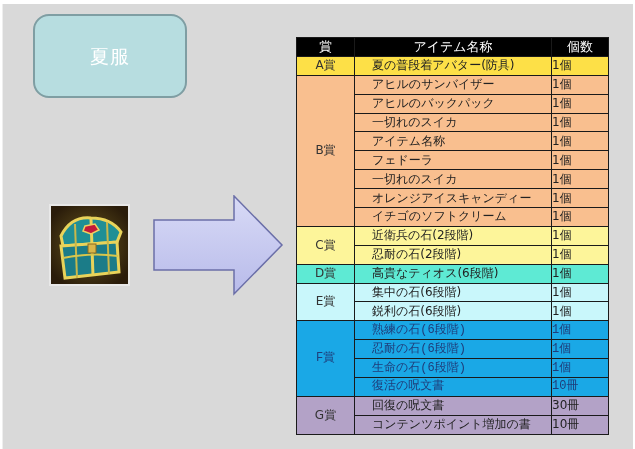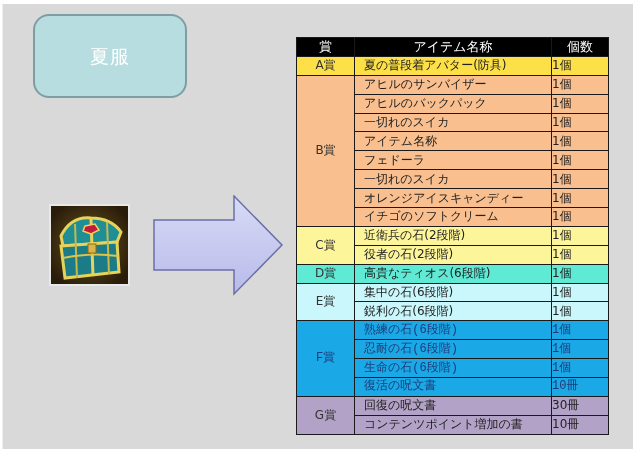--- a/index.html
+++ b/index.html
@@ -45,21 +45,21 @@
       white-space: nowrap;
       overflow: hidden;
     }
     .prize-table th {
       background: #000000; color: #ffffff; font-weight: normal; font-size: 13px; text-align: center;
     }
     .col-prize { width: 58px; }
     .col-name { width: 197px; }
     .col-qty { width: 57px; }
     td.prize-cell { text-align: center; color: #333333; }
-    td.name-cell { text-align: left; padding-left: 9px; color: #222222; }
+    td.name-cell { text-align: left; padding-left: 17px; color: #222222; }
     td.qty-cell { text-align: left; color: #222222; }
     .grp-a { background: #fde047; }
     .grp-b { background: #f9bf8f; }
     .grp-c { background: #fdf59a; }
     .grp-d { background: #5eead4; border-radius: 7px; }
     .grp-e { background: #c9f7fb; }
     .grp-f { background: #1aa8e6; }
     .grp-f td { color: #1f3d7a; font-family: Liberation Mono, monospace; }
     .grp-g { background: #b3a2c7; }
   </style>
@@ -162,21 +162,21 @@
         <td class="name-cell">イチゴのソフトクリーム</td>
         <td class="qty-cell">1個</td>
       </tr>
 
       <tr class="grp-c">
         <td class="prize-cell" rowspan="2">C賞</td>
         <td class="name-cell">近衛兵の石(2段階)</td>
         <td class="qty-cell">1個</td>
       </tr>
       <tr class="grp-c">
-        <td class="name-cell">役者の石(2段階)</td>
+        <td class="name-cell">忍耐の石(2段階)</td>
         <td class="qty-cell">1個</td>
       </tr>
 
       <tr class="grp-d">
         <td class="prize-cell" rowspan="1">D賞</td>
         <td class="name-cell">高貴なティオス(6段階)</td>
         <td class="qty-cell">1個</td>
       </tr>
 
       <tr class="grp-e">

